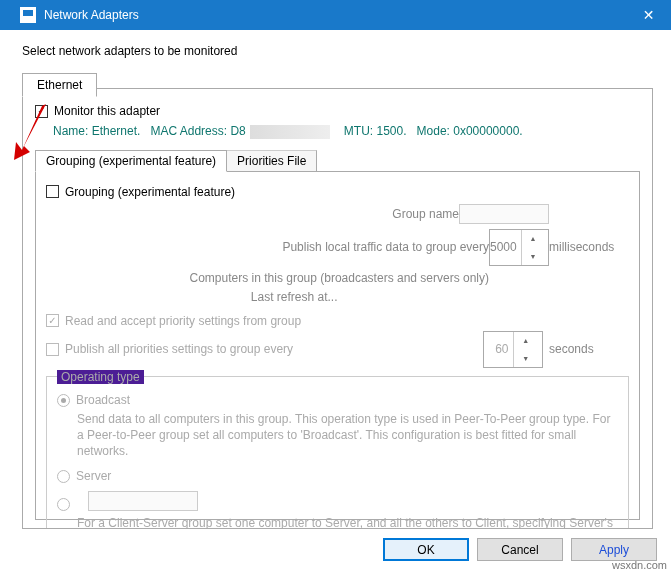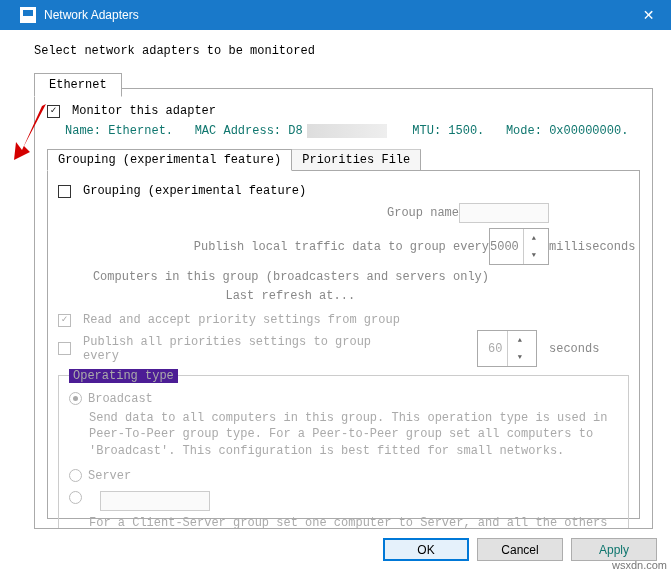--- a/index.html
+++ b/index.html
@@ -2,26 +2,26 @@
 <html><head>
 <meta charset="utf-8">
 <style>
 * { box-sizing: border-box; margin: 0; padding: 0; }
 body { font-family: "Segoe UI", Tahoma, sans-serif; font-size: 12px; background: #fff; width: 671px; height: 571px; overflow: hidden; position: relative; }
 .titlebar { background: #1979ca; height: 30px; display: flex; align-items: center; color: #fff; padding: 0 0 0 20px; }
 .titlebar .icon { width: 16px; height: 16px; background: #fff; margin-right: 8px; display:inline-block; position:relative; }
 .titlebar .icon::after { content:""; position:absolute; left:3px; top:3px; width:10px; height:6px; background:#1979ca; }
 .titlebar .title { flex: 1; font-size: 12px; }
 .titlebar .close { width: 45px; height: 30px; display: flex; align-items: center; justify-content: center; font-size: 14px; }
-.content { padding: 10px 18px 0 34px; font-family: Liberation Mono, monospace; }
+.content { padding: 10px 18px 0 22px; }
 .instr { margin: 4px 0 6px 0; color: #000; }
 .tabrow { display:flex; border-bottom: 1px solid #aaa; margin-top: 2px; }
 .tab { background: #fff; border: 1px solid #aaa; border-bottom: 1px solid #fff; padding: 4px 14px 4px 14px; position: relative; top: 9px; }
 .panel { border: 1px solid #aaa; border-top: none; padding: 12px 12px 6px 12px; height: 440px; overflow: hidden; }
-.checkrow { display:flex; align-items:center; gap:12px; margin: 3px 0; }
+.checkrow { display:flex; align-items:center; gap:6px; margin: 3px 0; }
 .chk { width:13px; height:13px; border:1px solid #333; display:inline-flex; align-items:center; justify-content:center; font-size:10px; line-height:1; }
 .chk.checked::after { content:"✓"; color:#222; }
 .chk.greychecked::after { content:"✓"; color:#aaa; }
 .chk.grey { border-color:#bbb; }
 .infoline { margin: 6px 0 10px 18px; color:#0f766e; }
 .subtabrow { display:flex; border-bottom: 1px solid #aaa; }
 .subtab { border:1px solid #aaa; border-bottom: 1px solid #fff; padding: 3px 10px; position:relative; top:1px; background:#fff; }
 .subtab.inactive { border-bottom:1px solid #aaa; background:#f6f6f6; border-top-color:#ccc; border-left:none; }
 .subpanel { border:1px solid #aaa; border-top:none; padding: 10px 10px 6px 10px; height:348px; }
 .formrow { display:flex; align-items:center; justify-content:flex-end; gap:0; margin: 5px 0; color:#888; }
@@ -32,26 +32,26 @@
 .spin span { flex:1; text-align:right; padding-right:4px; }
 .spin .arrows { width:16px; height:100%; border-left:1px solid #ccc; display:flex; flex-direction:column; }
 .spin .arrows div { flex:1; font-size:7px; display:flex; align-items:center; justify-content:center; color:#666; }
 .unit { width:80px; color:#888; }
 .grey { color:#aaa; }
 .fieldset { border:1px solid #ccc; margin-top:8px; padding: 8px 10px 10px 10px; }
 .fieldset .legend { color:#aaa; font-size:12px; position:relative; top:-15px; background:#4c1d95; padding:0 4px; display:inline-block;text-align:center; }
 .fieldset .inner { margin-top:-10px; }
 .radio { width:13px; height:13px; border:1px solid #bbb; border-radius:50%; display:inline-flex; align-items:center; justify-content:center; margin-right:6px; flex-shrink:0; }
 .radio.sel::after { content:""; width:5px; height:5px; border-radius:50%; background:#aaa; }
-.radiorow { display:flex; align-items:flex-start; margin: 4px 0; color:#aaa; }
+.radiorow { display:flex; align-items:flex-end; margin: 4px 0; color:#aaa; }
 .desc { color:#aaa; margin: 2px 0 10px 20px; line-height:1.35; }
 .btnbar { position:absolute; bottom:10px; right:14px; display:flex; gap:8px; }
 .btn { width:86px; height:23px; border:1px solid #adadad; background:#e1e1e1; display:inline-flex; align-items:center; justify-content:center; font-family:inherit; font-size:12px; }
 .btn.primary { border:2px solid #0078d7; background:#e5f1fb; }
-.btn.dis { color:#0f766e; }
+.btn.dis { color:#1d4ed8; }
 .arrow-annot { position:absolute; left:12px; top:104px; pointer-events:none; }
 .arrow-annot svg { width:38px; height:56px; }
 .watermark { position:absolute; right:4px; bottom:0; font-size:11px; color:#777; }
 .macblur { display:inline-block; width:80px; height:14px; background: linear-gradient(90deg,#ddd,#eee); vertical-align:middle; margin:0 4px; }
 </style>
 </head>
 <body>
 
 <div class="titlebar">
   <span class="icon"></span>

